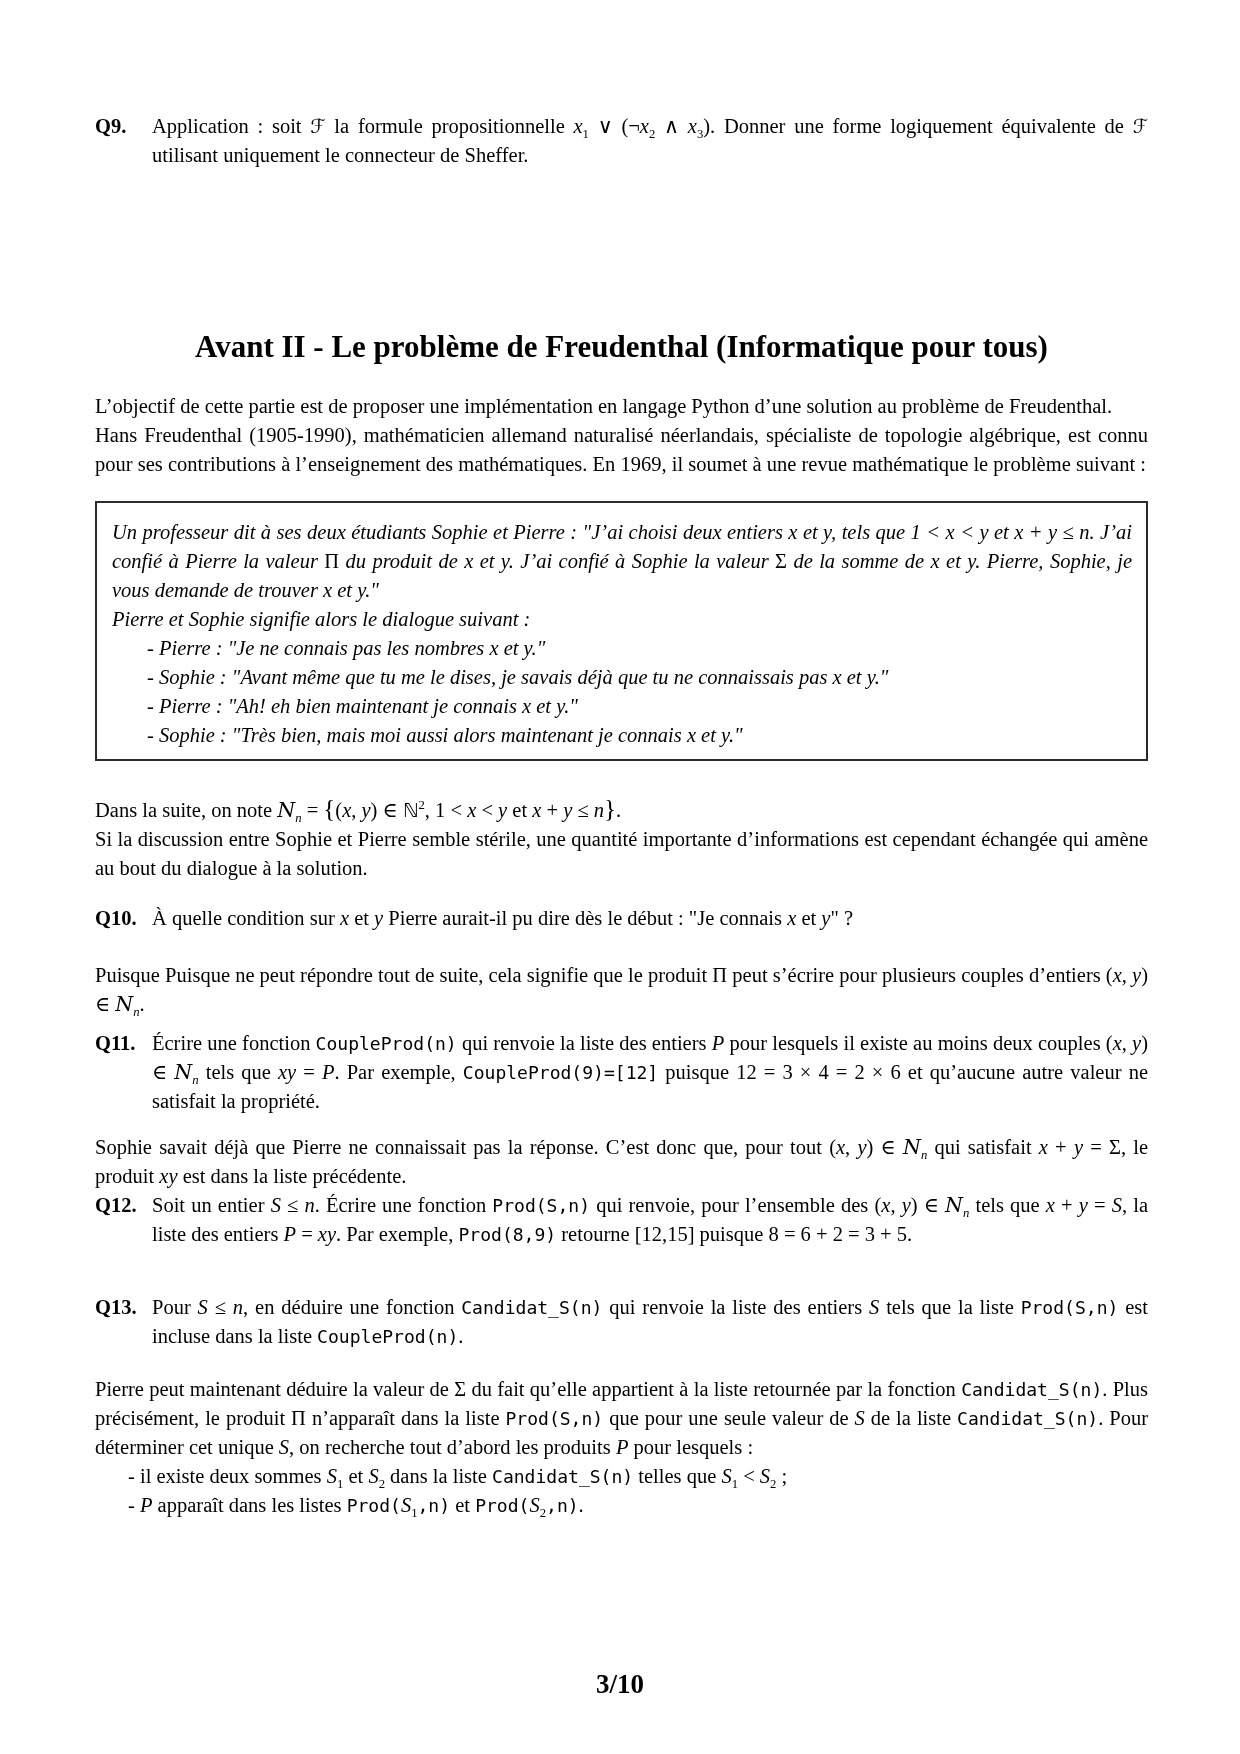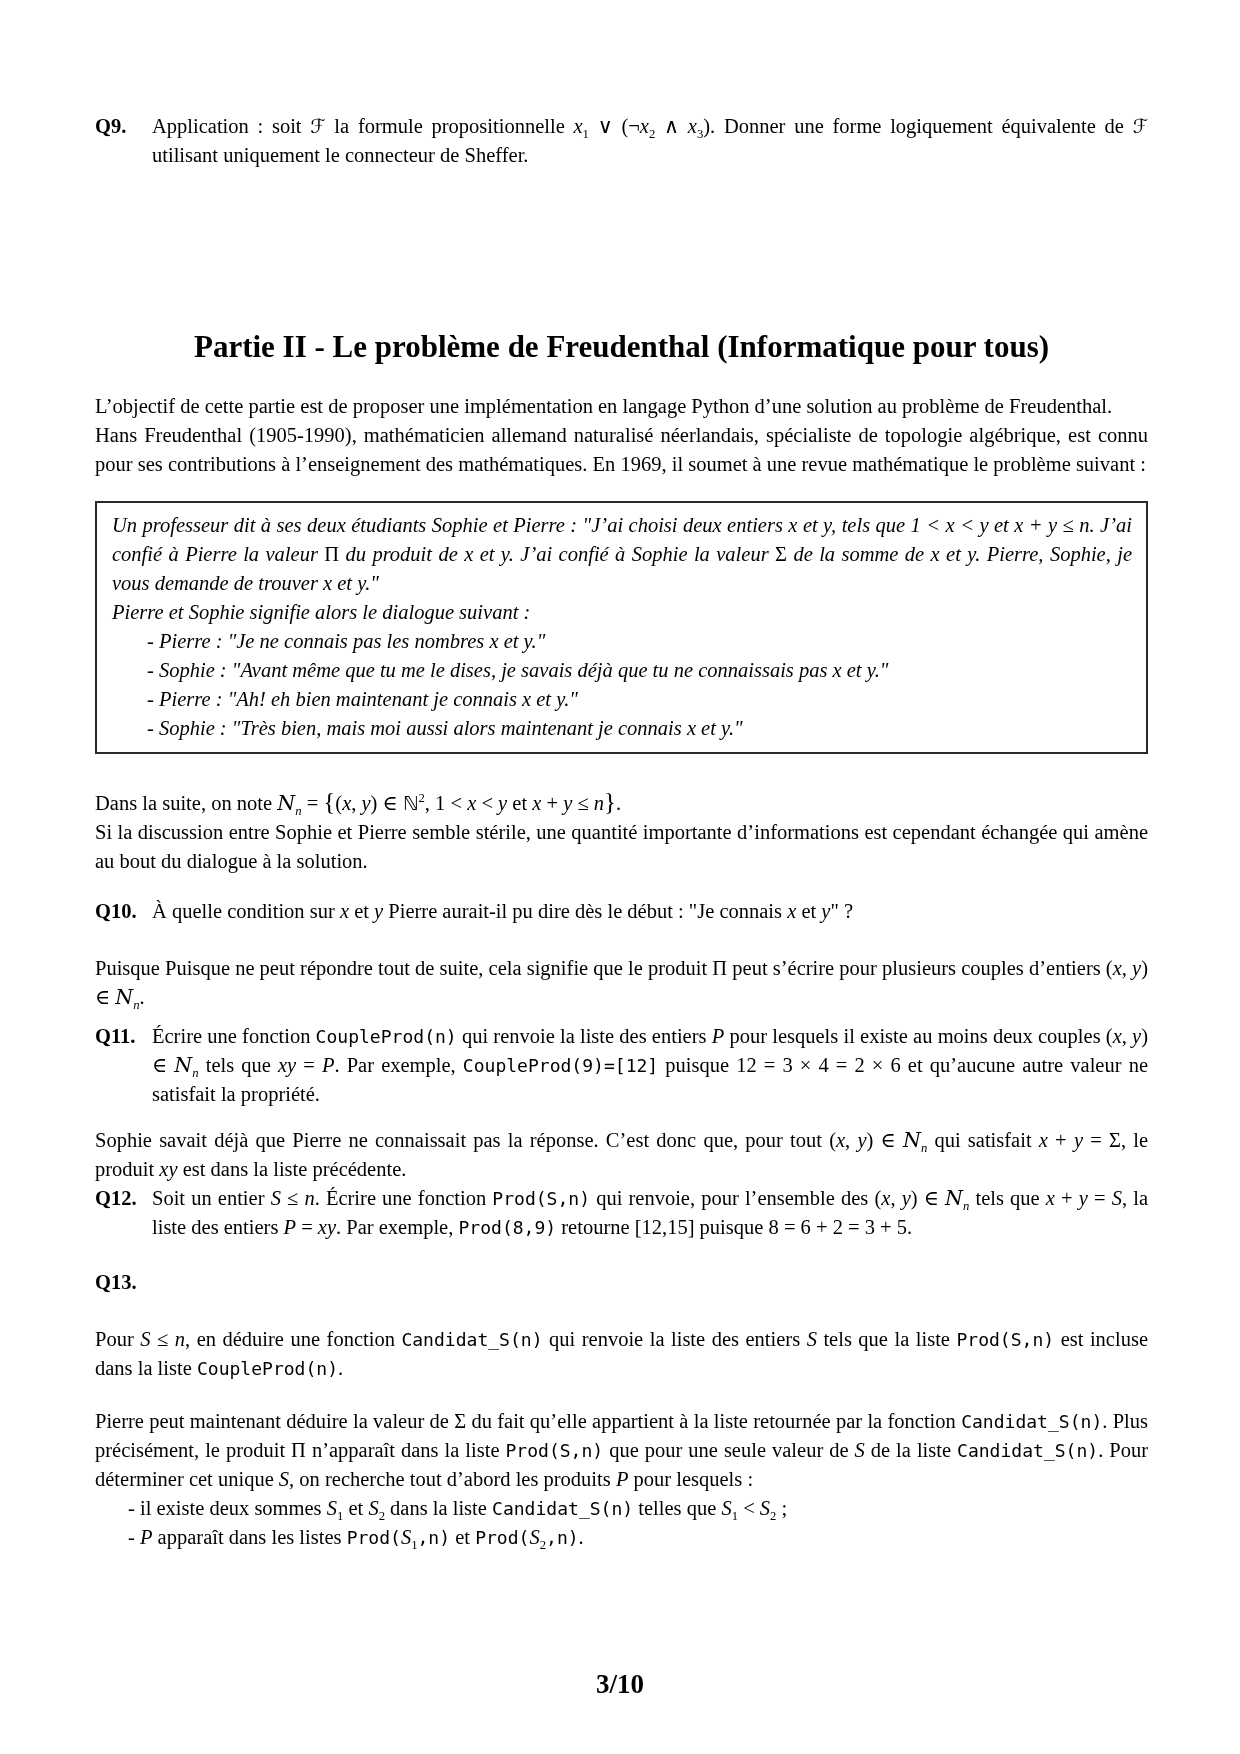--- a/index.html
+++ b/index.html
@@ -15,32 +15,32 @@
   .qlabel{flex:0 0 57px;font-weight:bold;}
   .qbody{flex:1;text-align:justify;}
   .part-title{
     font-size:31px;line-height:38px;font-weight:bold;text-align:center;
     margin:158px 0 26px 0;
   }
   .intro{margin:0;}
   .box{
     border:2px solid #2a2a2a;
     margin-top:22px;
-    padding:8px 14px 9px 15px;
+    padding:15px 14px 9px 15px;
     font-style:italic;
     text-align:justify;
   }
   .dialogue-line{padding-left:35px;text-align:left;}
   .note-block{margin-top:35px;}
   .mt-q10{margin-top:21px;}
   .mt-puisque{margin-top:28px;}
   .mt-q11{margin-top:10px;}
   .mt-sophie{margin-top:17px;}
   .mt-q12{}
-  .mt-q13{margin-top:26px;flex-direction:column;}
+  .mt-q13{margin-top:44px;}
   .mt-closing{margin-top:24px;}
   .bullet-line{padding-left:33px;text-align:left;}
   .footer{
     position:absolute;left:0;right:0;top:1670px;
     text-align:center;font-weight:bold;font-size:27px;
   }
   
   .seg-r{}
   .seg-i{font-style:italic;}
   .seg-u{font-style:normal;}
@@ -55,21 +55,21 @@
 </head>
 <body>
 
 <div class="content">
 
   <div class="question">
     <span class="qlabel">Q9.</span>
     <span class="qbody"><span class="seg-r">Application : soit </span><span class="seg-sym">ℱ</span><span class="seg-r"> la formule propositionnelle </span><span class="seg-i">x</span><sub>1</sub><span class="seg-r"> ∨ (¬</span><span class="seg-i">x</span><sub>2</sub><span class="seg-r"> ∧ </span><span class="seg-i">x</span><sub>3</sub><span class="seg-r">). Donner une forme logiquement équivalente de </span><span class="seg-sym">ℱ</span><span class="seg-r"> utilisant uniquement le connecteur de Sheffer.</span></span>
   </div>
 
-  <div class="part-title">Partie II -  Le problème de Freudenthal (Informatique pour tous)</div>
+  <div class="part-title">Avant II -  Le problème de Freudenthal (Informatique pour tous)</div>
 
   <div class="intro">
     <div class="para"><span class="seg-r">L’objectif de cette partie est de proposer une implémentation en langage Python d’une solution au problème de Freudenthal.</span></div>
     <div class="para"><span class="seg-r">Hans Freudenthal (1905-1990), mathématicien allemand naturalisé néerlandais, spécialiste de topologie algébrique, est connu pour ses contributions à l’enseignement des mathématiques. En 1969, il soumet à une revue mathématique le problème suivant :</span></div>
   </div>
 
   <div class="box">
     <div class="para"><span class="seg-r">Un professeur dit à ses deux étudiants Sophie et Pierre : "J’ai choisi deux entiers x et y, tels que 1 &lt; x &lt; y et x + y ≤ n. J’ai confié à Pierre la valeur </span><span class="seg-u">Π</span><span class="seg-r"> du produit de x et y. J’ai confié à Sophie la valeur </span><span class="seg-u">Σ</span><span class="seg-r"> de la somme de x et y. Pierre, Sophie, je vous demande de trouver x et y."</span></div>
     <div class="para"><span class="seg-r">Pierre et Sophie signifie alors le dialogue suivant :</span></div>
     <div class="dialogue-line"><span class="seg-r">-  Pierre : "Je ne connais pas les nombres x et y."</span></div>

